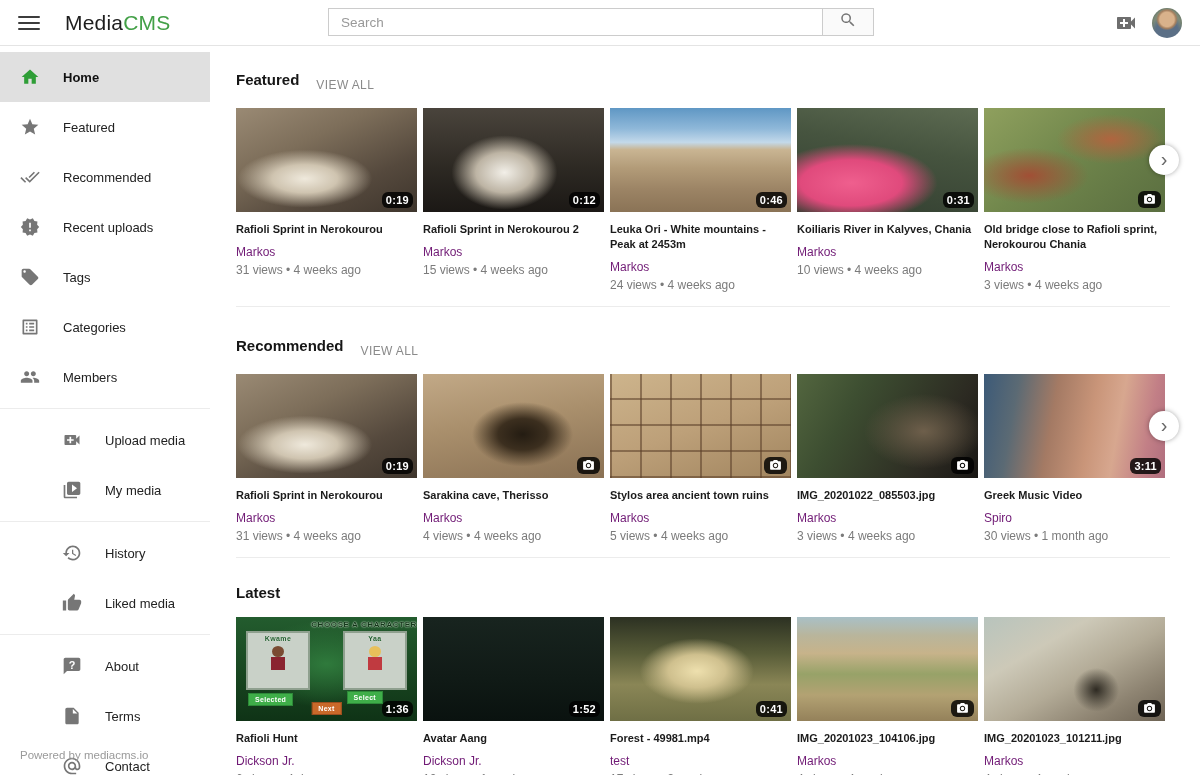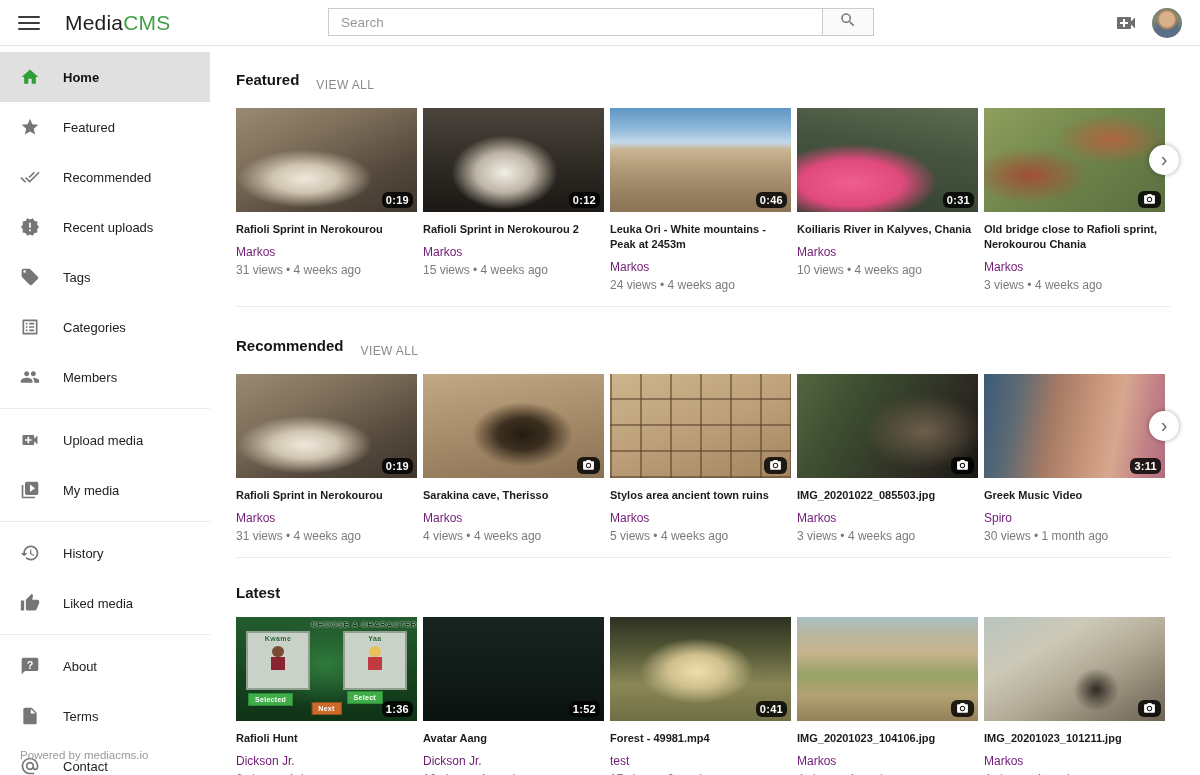--- a/index.html
+++ b/index.html
@@ -23,21 +23,21 @@
   .header-upload { position:absolute; right:62px; top:11px; width:24px; height:24px; color:#6e6e6e; cursor:pointer; }
   .avatar { position:absolute; right:18px; top:8px; width:30px; height:30px; border-radius:50%; cursor:pointer;
     background:
       radial-gradient(circle at 50% 38%, #d9b28b 0 30%, #a5805f 38%, rgba(0,0,0,0) 46%),
       radial-gradient(circle at 50% 78%, #5b6f86 0 40%, rgba(0,0,0,0) 60%),
       radial-gradient(circle at 50% 50%, #7d8b79 0 60%, #4a5547 100%); }
 
   
   .sidebar { position:fixed; left:0; top:46px; width:210px; bottom:0; background:#fff; z-index:5; }
   .nav-group { padding:6px 0; }
-  .nav-group.bordered { border-top:1px solid #ececec; }
+  .nav-group.bordered { border-top:1px solid #ececec;padding-left:42px; }
   .nav-item { display:flex; align-items:center; height:50px; padding-left:20px; cursor:pointer; }
   .nav-item.active { background:#e0e0e0; }
   .nav-icon { width:20px; height:20px; color:#767676; flex:none; }
   .nav-icon svg { width:20px; height:20px; display:block; }
   .nav-item.active .nav-icon { color:#2f9e37; }
   .nav-label { margin-left:23px; font-size:13px; color:#222; }
   .nav-item.active .nav-label { font-weight:bold; color:#111; }
   .powered { position:absolute; left:20px; bottom:14px; font-size:11.5px; color:#9a9a9a; }
 
   

